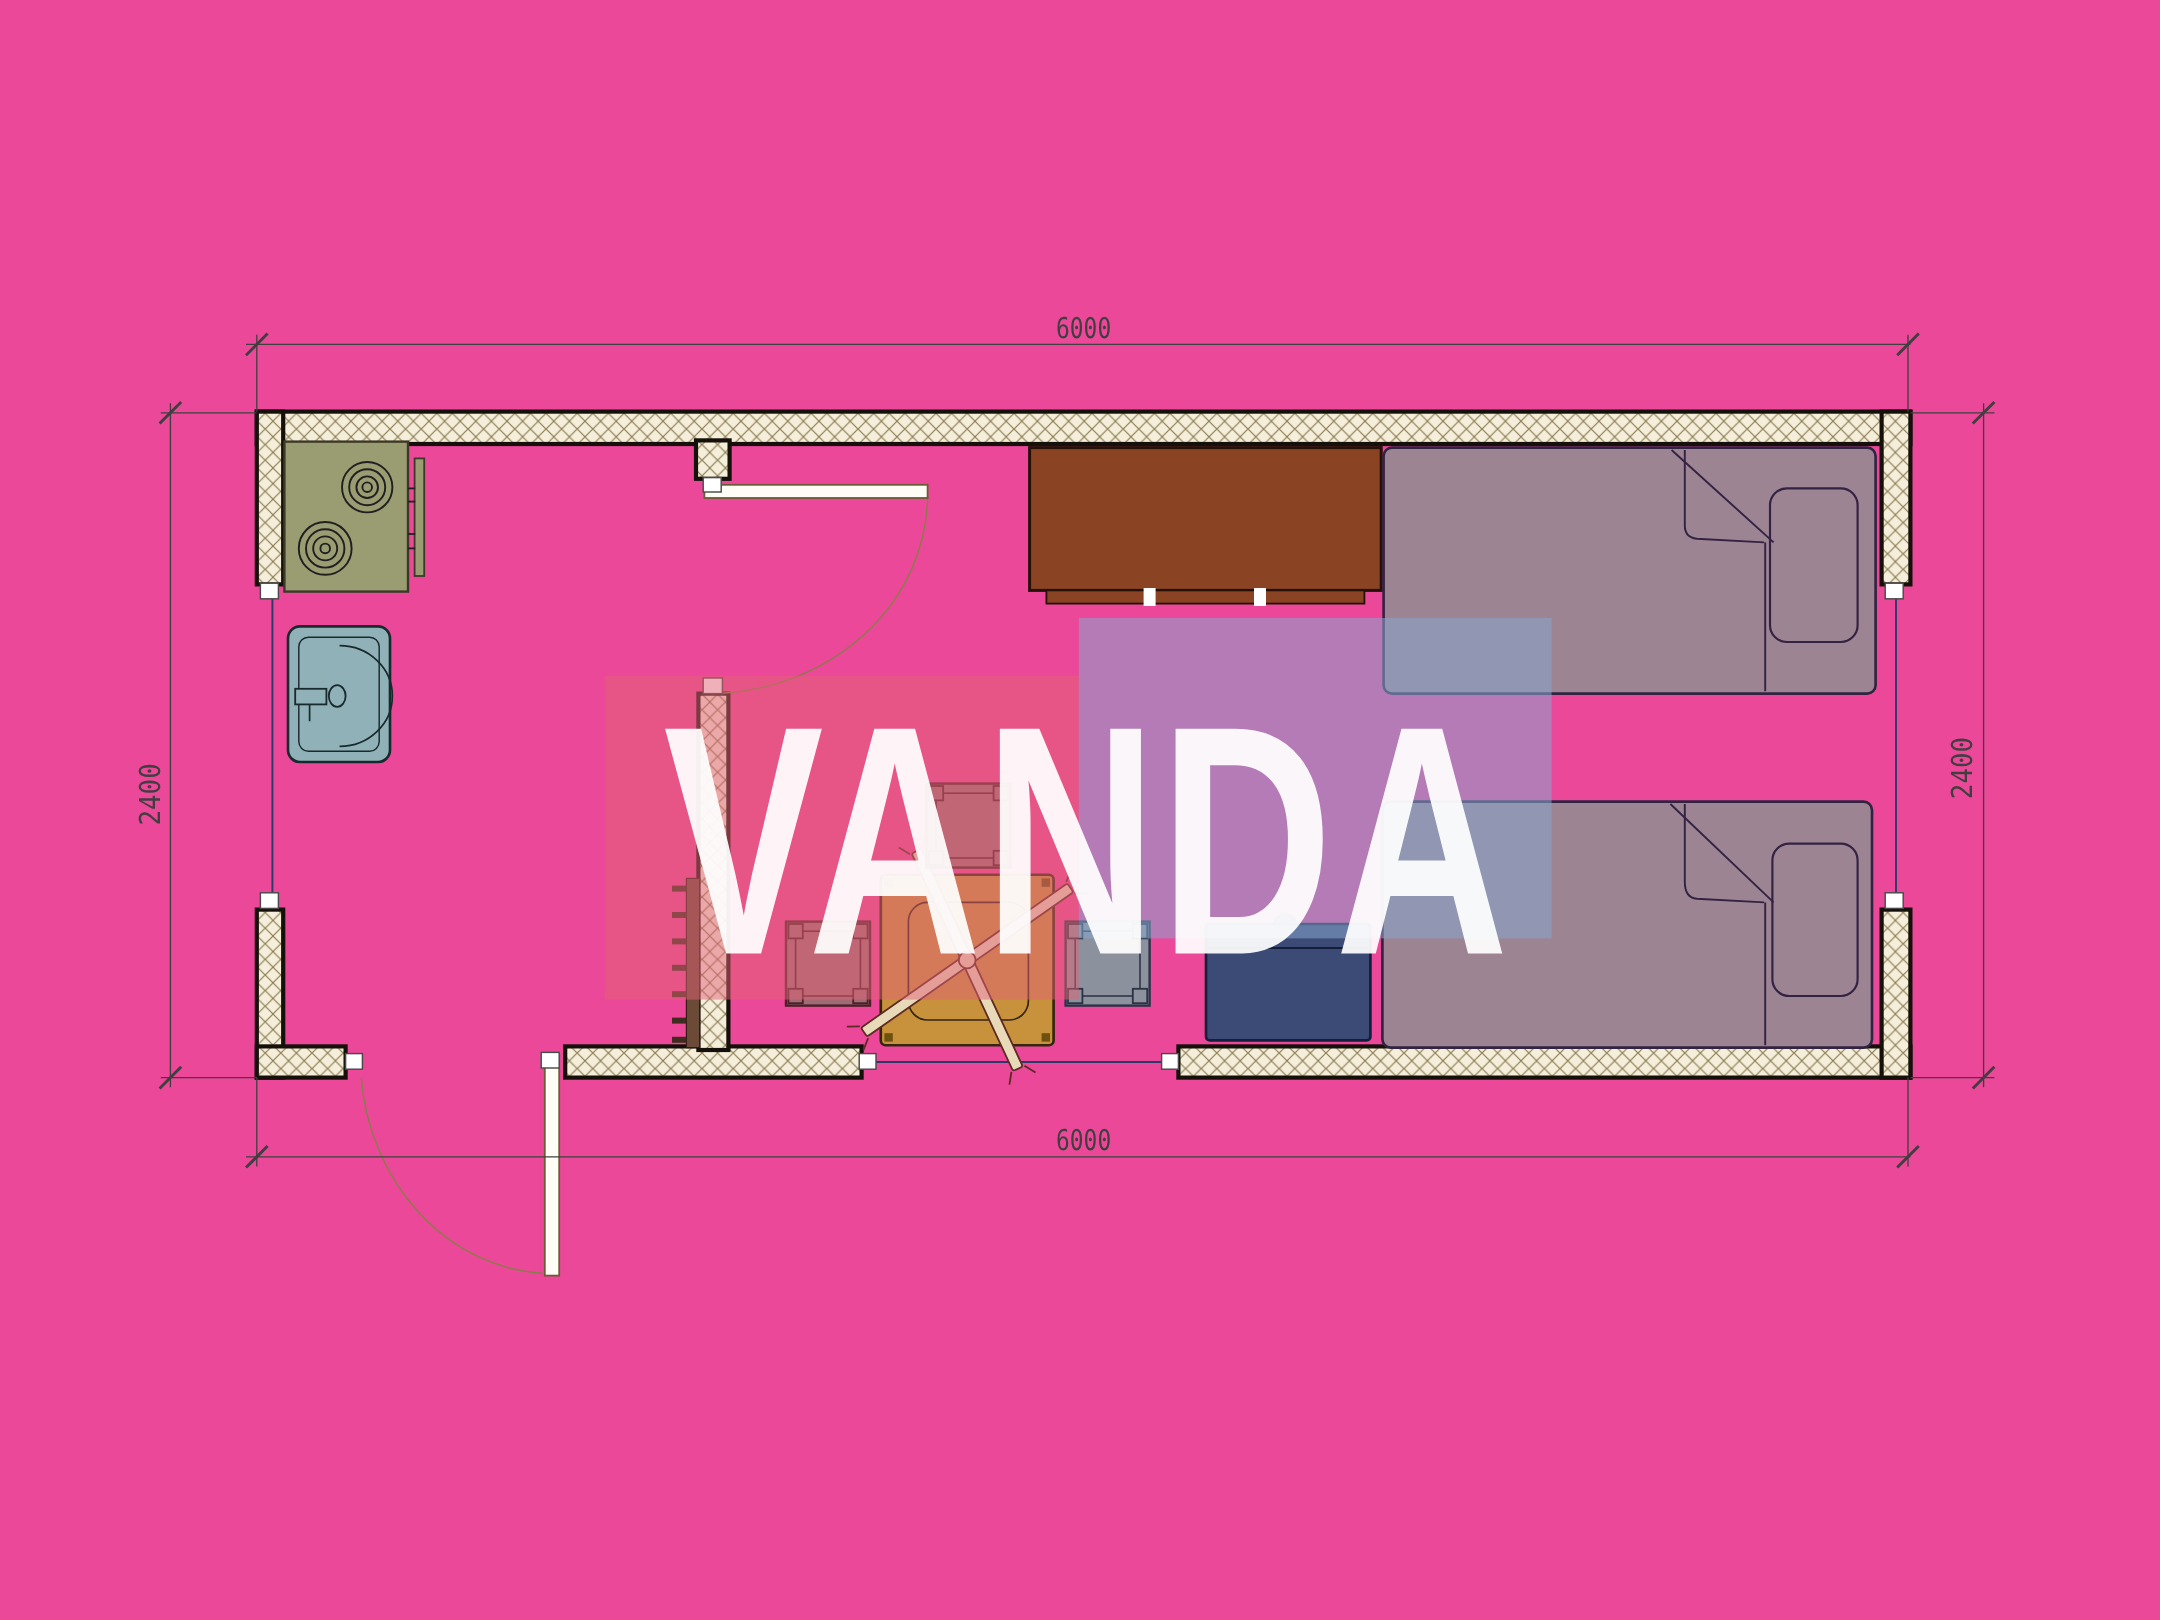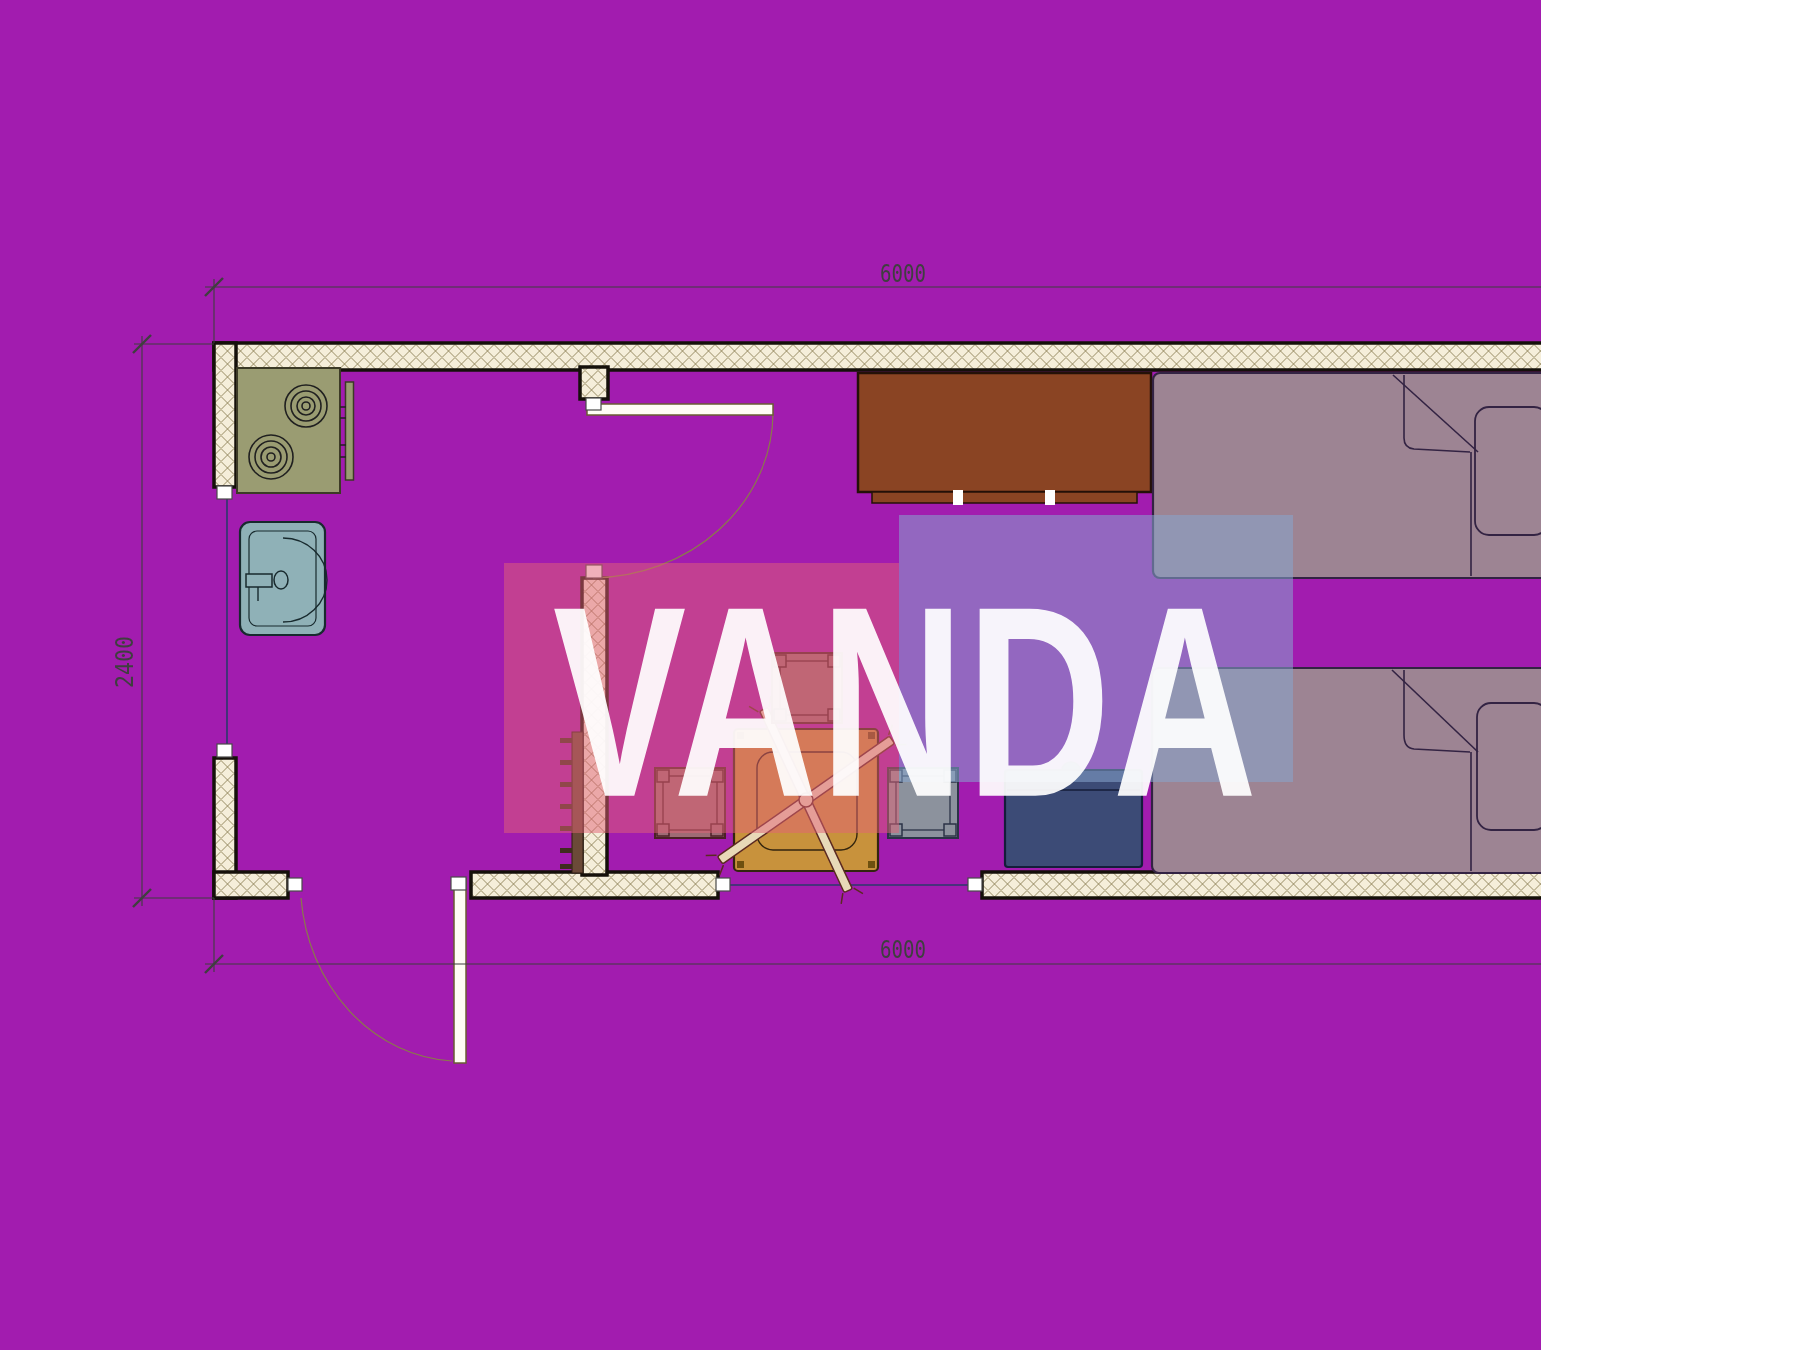--- a/index.html
+++ b/index.html
@@ -1,19 +1,19 @@
 <!DOCTYPE html>
 <html><head>
 <meta charset="utf-8">
 <style>
   html,body{margin:0;padding:0;background:#ffffff;}
   .stage{
     position:relative;
-    width:1541px;height:1350px;
-    background:#a21caf;
+    width:1800px;height:1350px;
+    background:#ec4899;
     overflow:hidden;
     font-family:"DejaVu Sans", sans-serif;
   }
   .plan-svg{position:absolute;left:0;top:0;}
   .wm-block{position:absolute;pointer-events:none;}
   .wm-red{left:504px;top:563px;width:395px;height:270px;}
   .wm-blue{left:899px;top:515px;width:394px;height:267px;}
   .wm-text{
     position:absolute;left:548px;top:566px;width:716px;
     font-family:"Liberation Sans", sans-serif;

